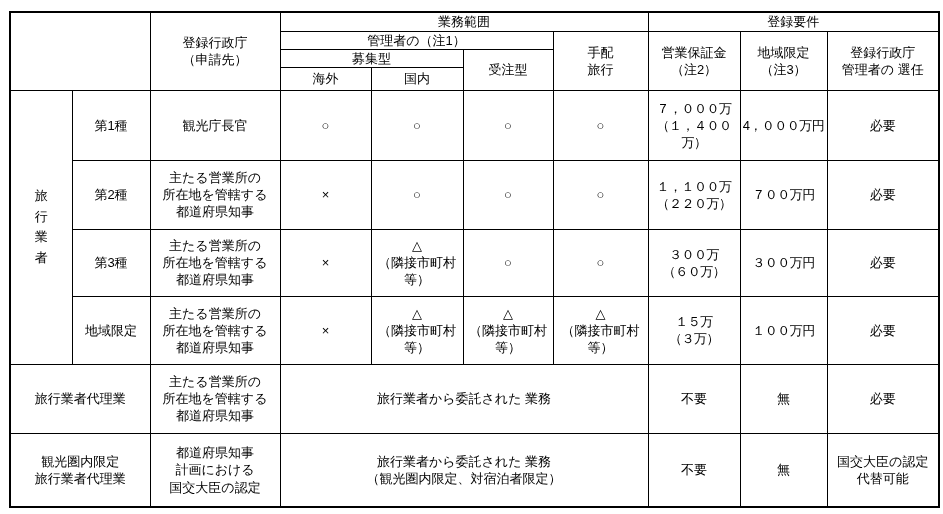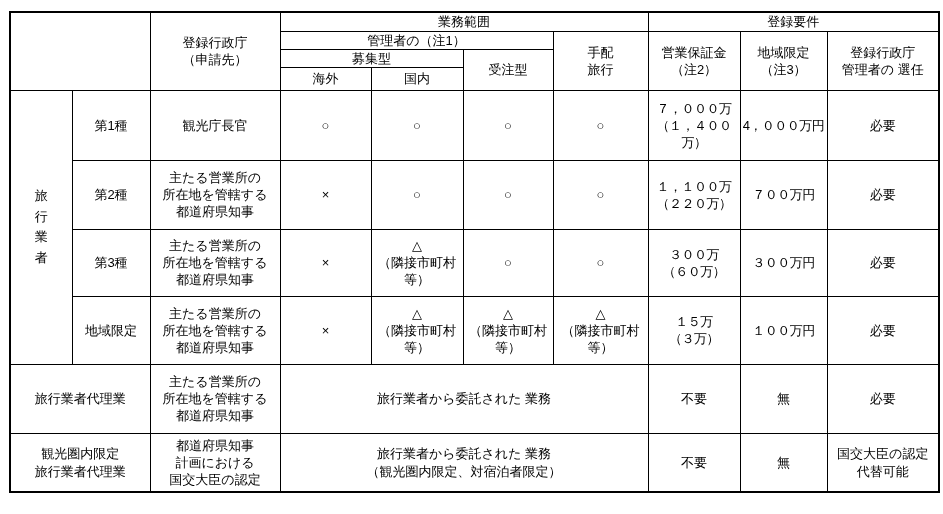--- a/index.html
+++ b/index.html
@@ -21,21 +21,21 @@
   }
   tr.h-a{height:19px}
   tr.h-b{height:18px}
   tr.h-c{height:17px}
   tr.h-d{height:23px}
   tr.r1{height:70px}
   tr.r2{height:69px}
   tr.r3{height:67px}
   tr.r4{height:68px}
   tr.r5{height:69px}
-  tr.r6{height:59px}
+  tr.r6{height:74px}
   td.vlabel{line-height:1.6;}
   td.num{letter-spacing:-0.5px;}
 </style>
 </head>
 <body>
 
 <table class="reg">
   <colgroup>
     <col style="width:62px">
       <col style="width:78px">

